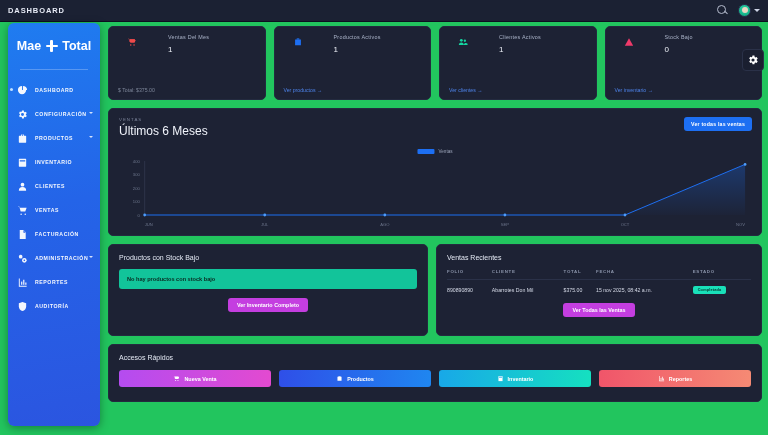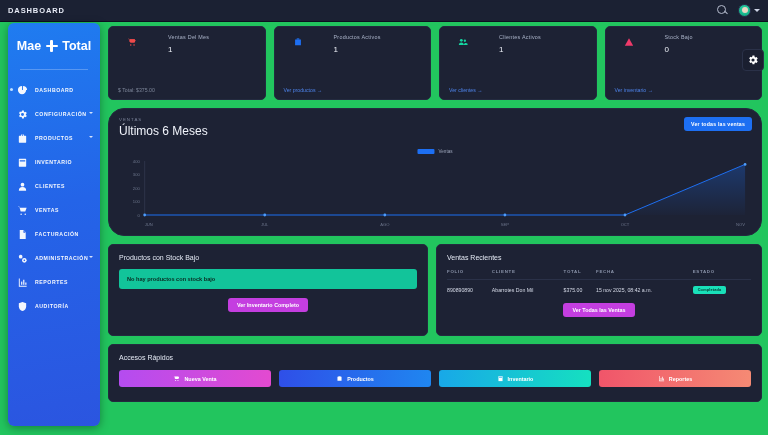--- a/index.html
+++ b/index.html
@@ -113,21 +113,21 @@
   .stat-body { flex: 1; padding-left: 22px; }
   .stat-label { font-size: 5.4px; color: #aab3c8; letter-spacing: .25px; }
   .stat-value { font-size: 8px; color: #eef1f8; margin-top: 5px; font-weight: 400; }
   .stat-foot { font-size: 5.2px; color: #6f7890; }
   .stat-foot.link { color: #4d82e8; }
   .stat-foot.money { color: #7d8699; }
 
   
   .chart-card {
     margin-top: 8px; height: 128px; background: #1d2234;
-    border-radius: 16px; border: 1px solid #232a3f; padding: 8px 10px 4px;
+    border-radius: 5px; border: 1px solid #232a3f; padding: 8px 10px 4px;
     position: relative;
   }
   .chart-eyebrow { font-size: 4.4px; letter-spacing: 1px; color: #7a8298; }
   .chart-title { font-size: 12px; color: #f0f3fa; margin-top: 2px; font-weight: 400; }
   .btn-see-all {
     position: absolute; right: 9px; top: 8px; background: #1d6ff2;
     color: #fff; font-size: 5.2px; font-weight: 700; padding: 4px 7px;
     border-radius: 3px; border: none; cursor: pointer; letter-spacing: .2px;
   }
   .legend {

